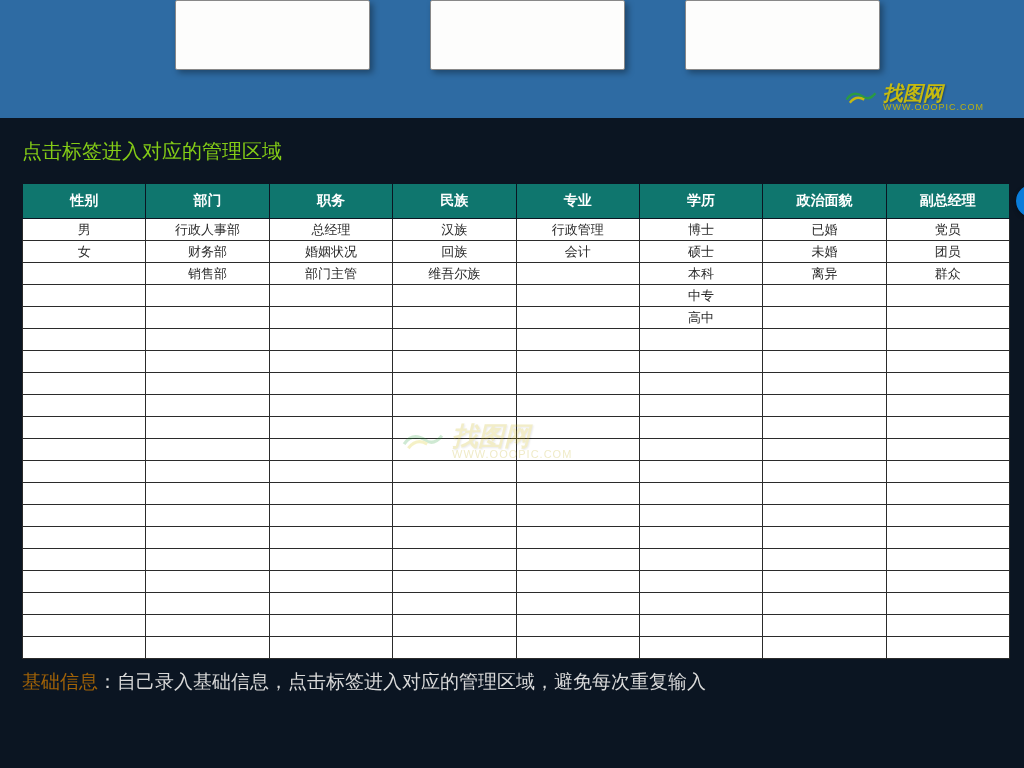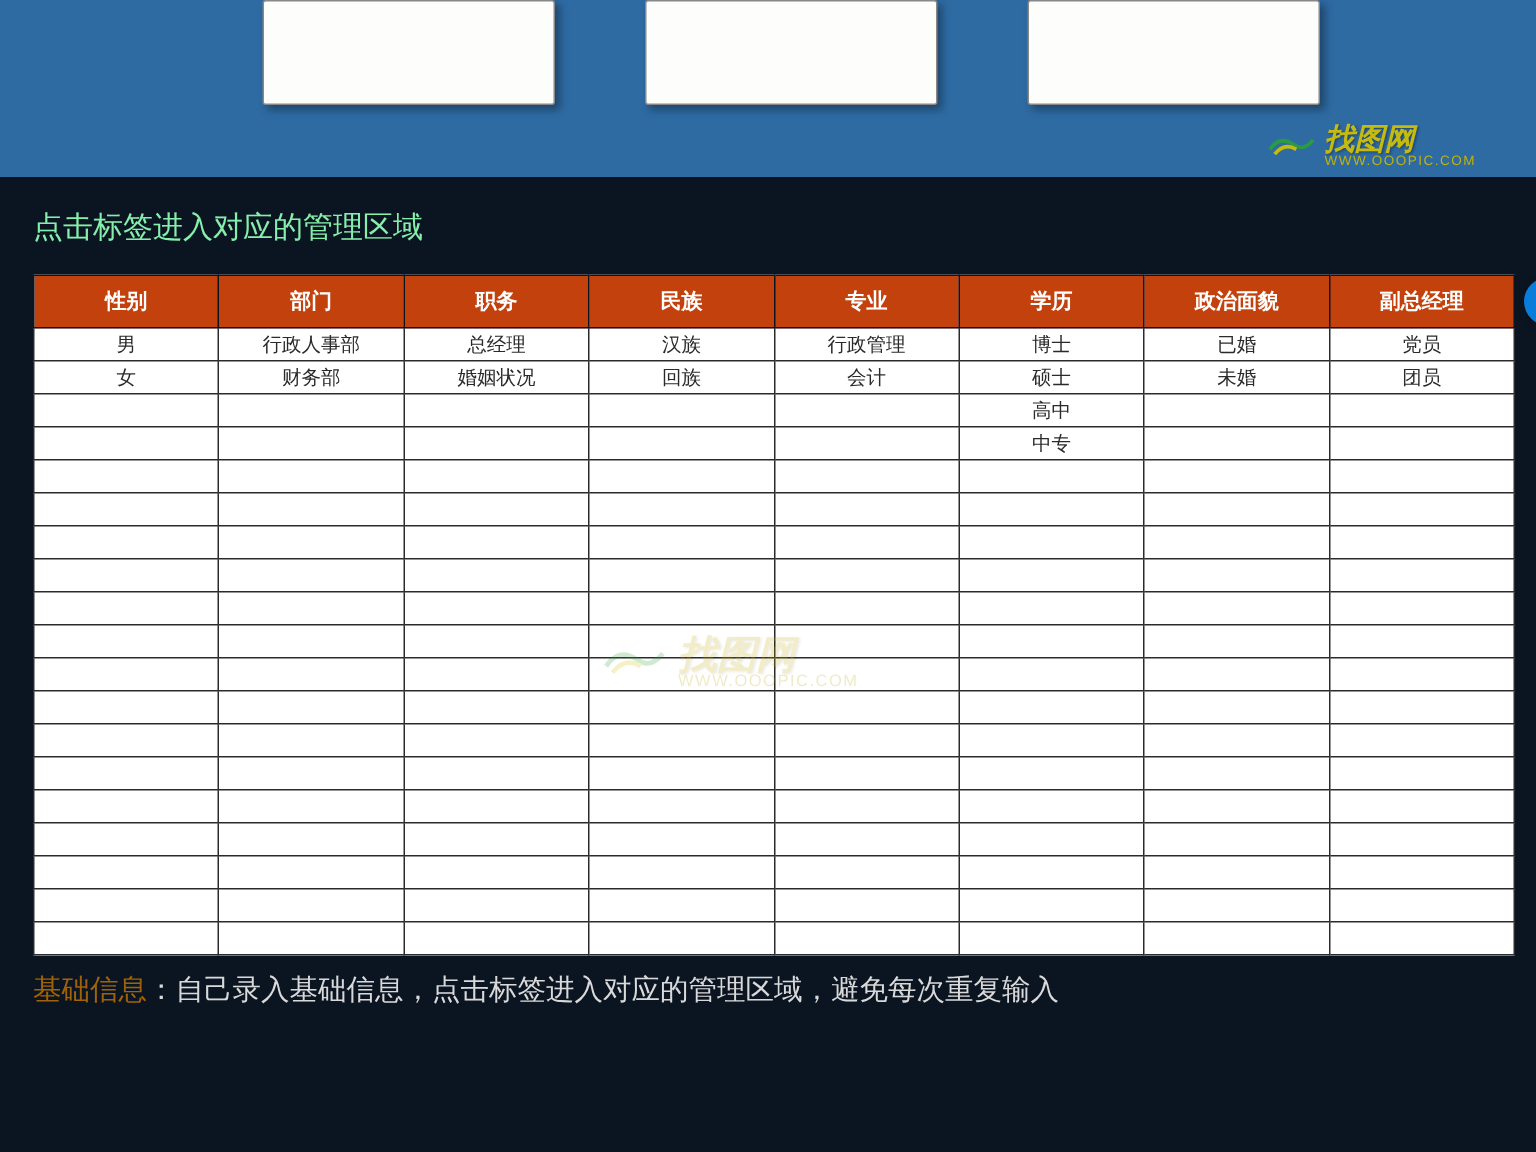--- a/index.html
+++ b/index.html
@@ -54,37 +54,37 @@
     text-shadow: 1px 1px 2px rgba(0,0,0,0.4);
     line-height: 1;
   }
   .wm-sub {
     color: #cdb900;
     font-size: 9px;
     letter-spacing: 1px;
     line-height: 1;
   }
   .instruction {
-    color: #86efac;
+    color: #84cc16;
     font-size: 20px;
     padding: 18px 0 18px 22px;
   }
   .frame {
     width: 988px;
     margin-left: 22px;
     background: #ffffff;
     position: relative;
   }
   table {
     width: 100%;
     border-collapse: collapse;
     table-layout: fixed;
   }
   th {
-    background: #c2410c;
+    background: #0f766e;
     color: #fff;
     font-size: 14px;
     font-weight: bold;
     padding: 8px 2px;
     border: 1px solid #0b1522;
     text-align: center;
   }
   td {
     border: 1px solid #2b2b2b;
     font-size: 13px;
@@ -181,35 +181,45 @@
           <td>财务部</td>
           <td>婚姻状况</td>
           <td>回族</td>
           <td>会计</td>
           <td>硕士</td>
           <td>未婚</td>
           <td>团员</td>
         </tr>
         <tr>
           <td></td>
+          <td>销售部</td>
+          <td>部门主管</td>
+          <td>维吾尔族</td>
+          <td></td>
+          <td>本科</td>
+          <td>离异</td>
+          <td>群众</td>
+        </tr>
+        <tr>
+          <td></td>
+          <td></td>
+          <td></td>
+          <td></td>
+          <td></td>
+          <td>中专</td>
+          <td></td>
+          <td></td>
+        </tr>
+        <tr>
+          <td></td>
           <td></td>
           <td></td>
           <td></td>
           <td></td>
           <td>高中</td>
-          <td></td>
-          <td></td>
-        </tr>
-        <tr>
-          <td></td>
-          <td></td>
-          <td></td>
-          <td></td>
-          <td></td>
-          <td>中专</td>
           <td></td>
           <td></td>
         </tr>
         <tr>
           <td></td>
           <td></td>
           <td></td>
           <td></td>
           <td></td>
           <td></td>

